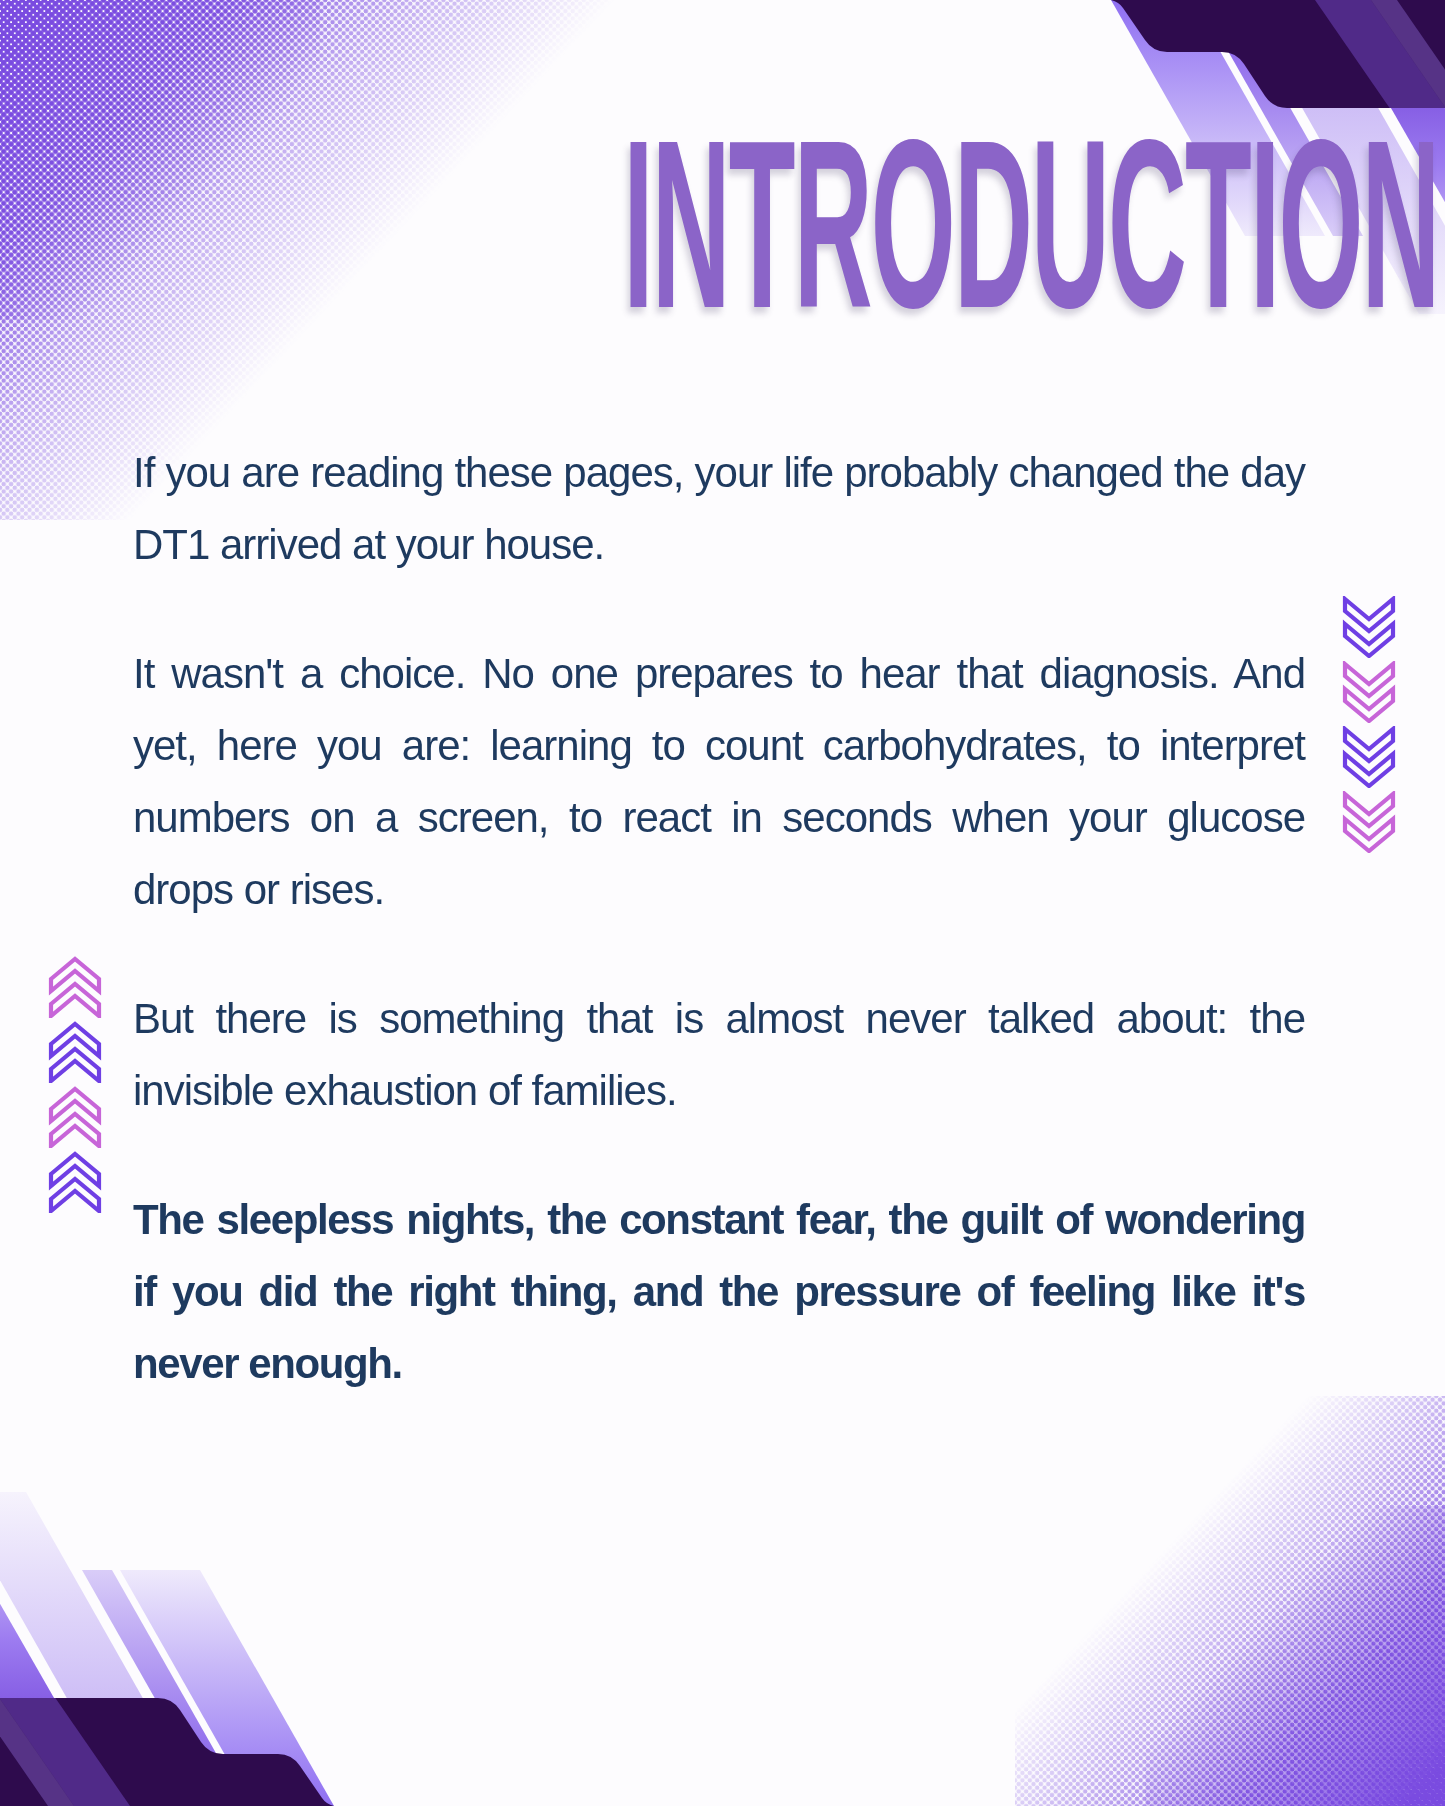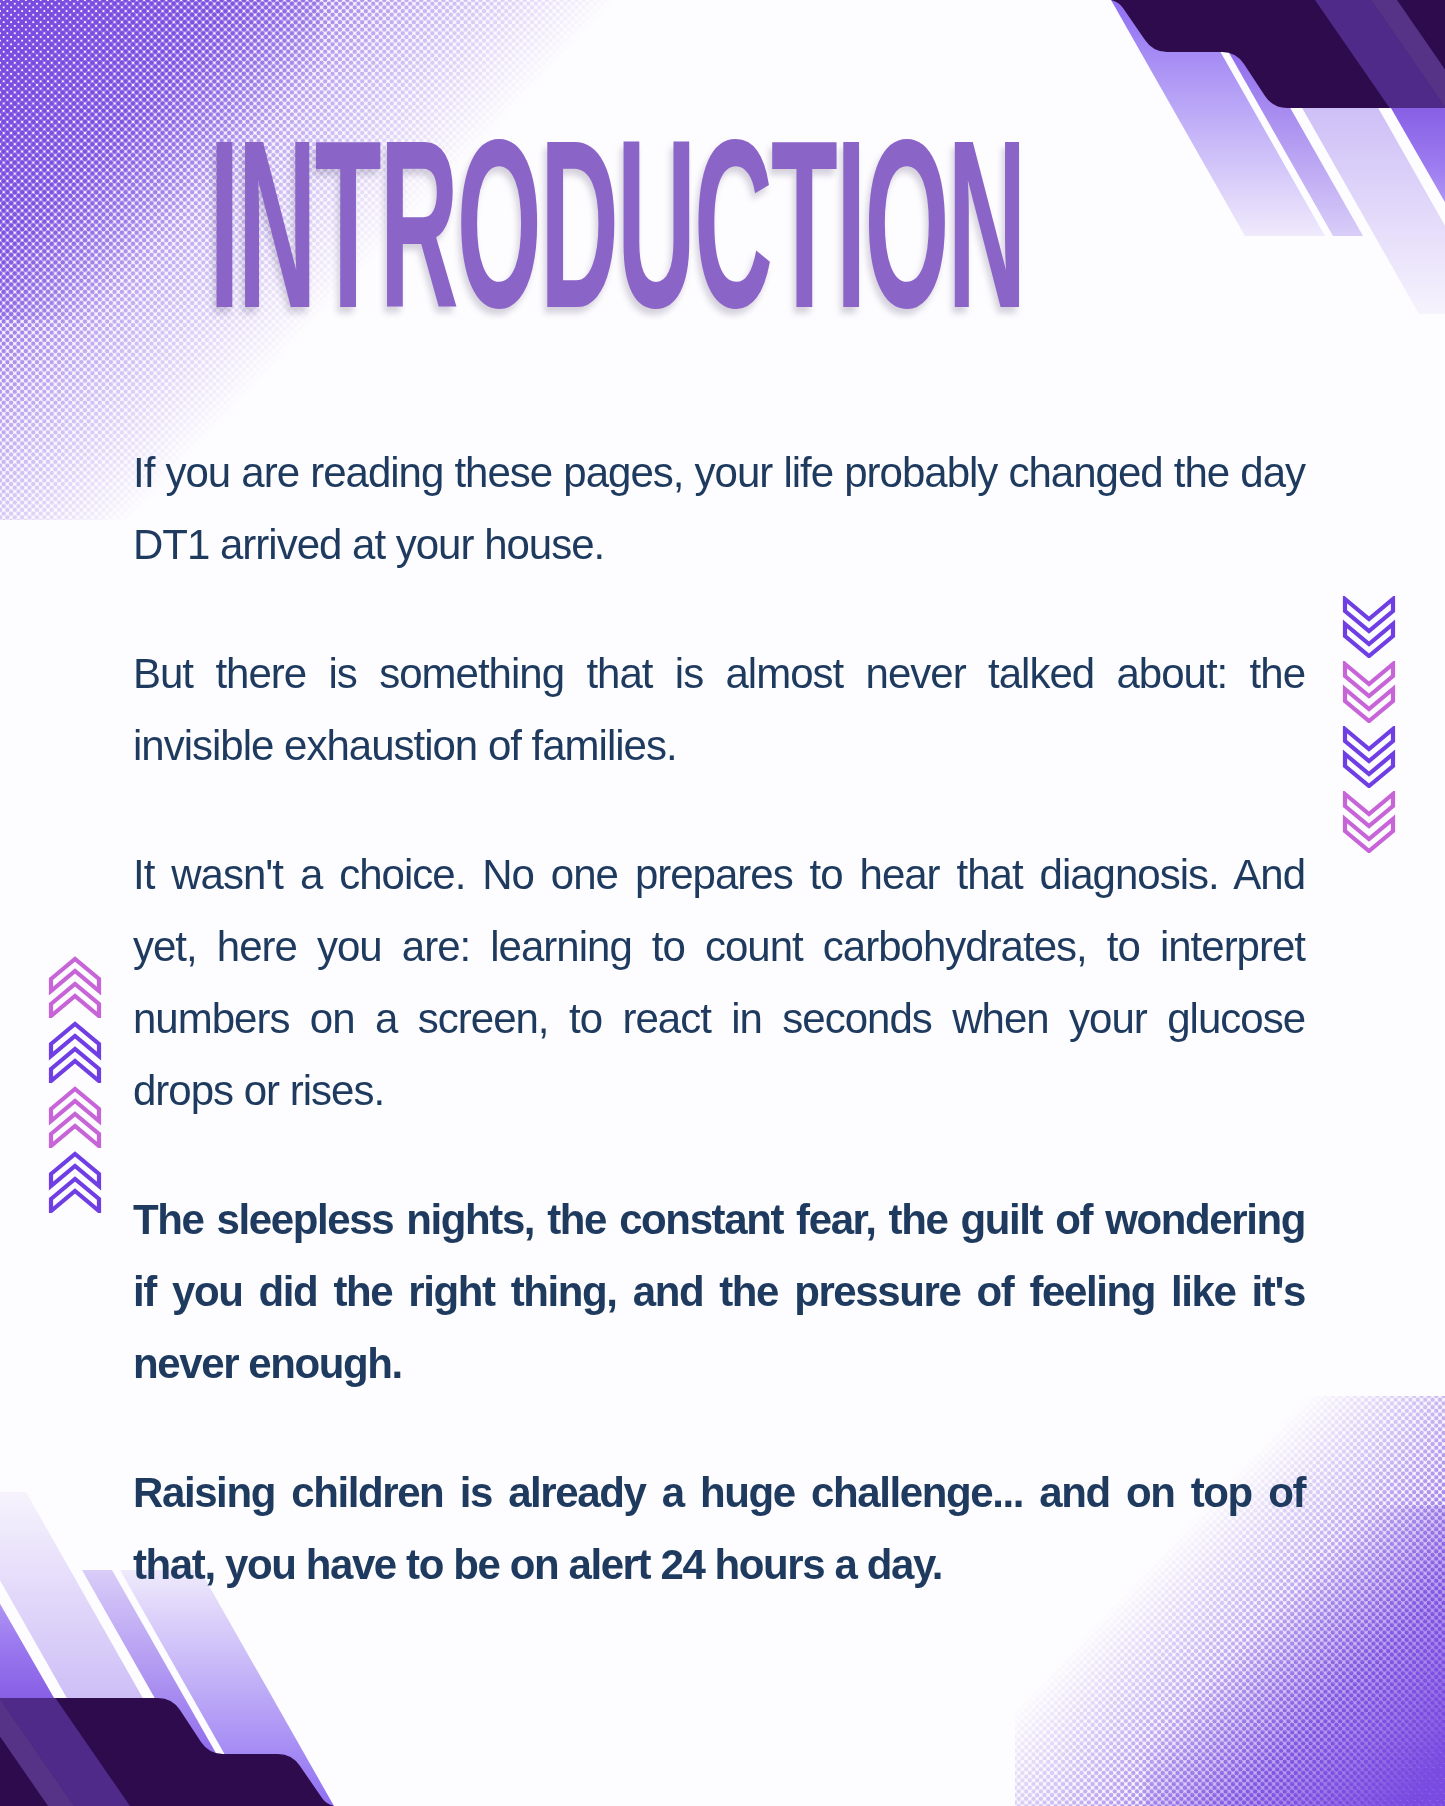--- a/index.html
+++ b/index.html
@@ -35,21 +35,21 @@
       radial-gradient(circle, var(--dot-color,#7a4be0) 55%, transparent 60%);
     -webkit-mask-image:linear-gradient(313deg,#000 30px,transparent 260px);
     mask-image:linear-gradient(313deg,#000 30px,transparent 260px);}
   
   .corner{position:absolute;pointer-events:none;}
   .corner-tr{top:0;right:0;}
   .corner-bl{bottom:0;left:0;}
   
   .title-wrap{
     position:absolute;left:135px;top:104px;width:964px;height:240px;
-    display:flex;justify-content:center;align-items:flex-start;pointer-events:none;
+    display:flex;align-items:flex-start;pointer-events:none;
   }
   .title{
     font-weight:bold;font-size:240px;line-height:240px;letter-spacing:-4px;
     color:var(--title-color,#8b64c8);white-space:nowrap;
     transform:scaleX(0.455);transform-origin:center center;
     text-shadow:-6px 6px 9px rgba(70,60,100,0.22);
   }
   
   .body-text{
     position:absolute;left:133px;top:437px;width:1172px;
@@ -118,24 +118,23 @@
   <svg class="corner corner-bl" width="450" height="420" viewBox="0 0 450 420">
     <use href="#corner-art" transform="rotate(180,225,210)"></use>
   </svg>
 
   <div class="title-wrap">
     <div class="title">INTRODUCTION</div>
   </div>
 
   <div class="body-text">
     <p>If you are reading these pages, your life probably changed the day DT1 arrived at your house.</p>
+    <p>It wasn't a choice. No one prepares to hear that diagnosis. And yet, here you are: learning to count carbohydrates, to interpret numbers on a screen, to react in seconds when your glucose drops or rises.</p>
     <p>But there is something that is almost never talked about: the invisible exhaustion of families.</p>
-    <p>It wasn't a choice. No one prepares to hear that diagnosis. And yet, here you are: learning to count carbohydrates, to interpret numbers on a screen, to react in seconds when your glucose drops or rises.</p>
     <p class="bold">The sleepless nights, the constant fear, the guilt of wondering if you did the right thing, and the pressure of feeling like it's never enough.</p>
-    <p class="bold">Raising children is already a huge challenge... and on top of that, you have to be on alert 24 hours a day.</p>
   </div>
 
   <div class="chev-strip chev-right">
     <svg width="56" height="62" viewBox="0 0 56 62">
       <g class="chev chev-purple">
         <path d="M4 3 L28 23 L52 3 L52 15 L28 35 L4 15 Z"></path>
         <path d="M4 28 L28 48 L52 28 L52 40 L28 60 L4 40 Z"></path>
       </g>
     </svg>
     <svg width="56" height="62" viewBox="0 0 56 62">

